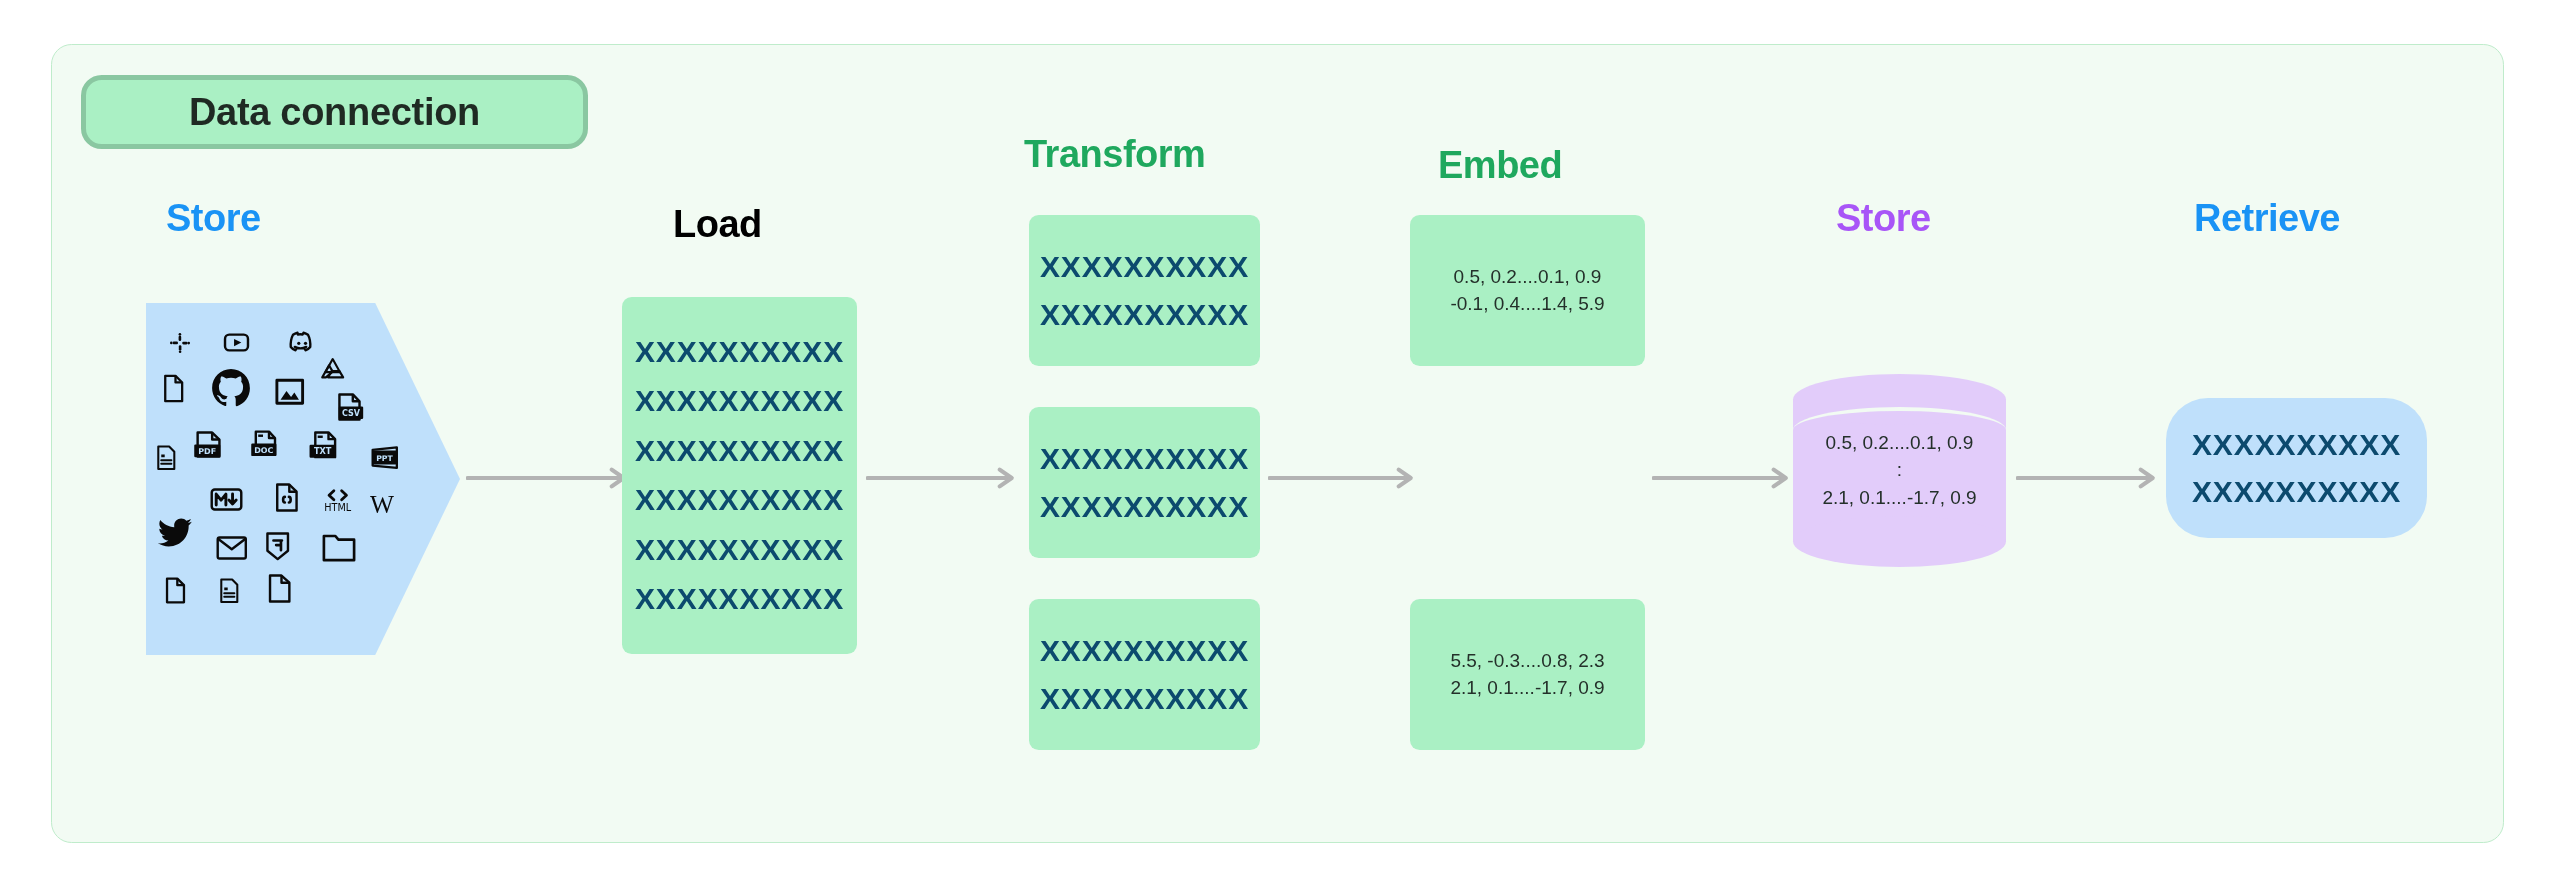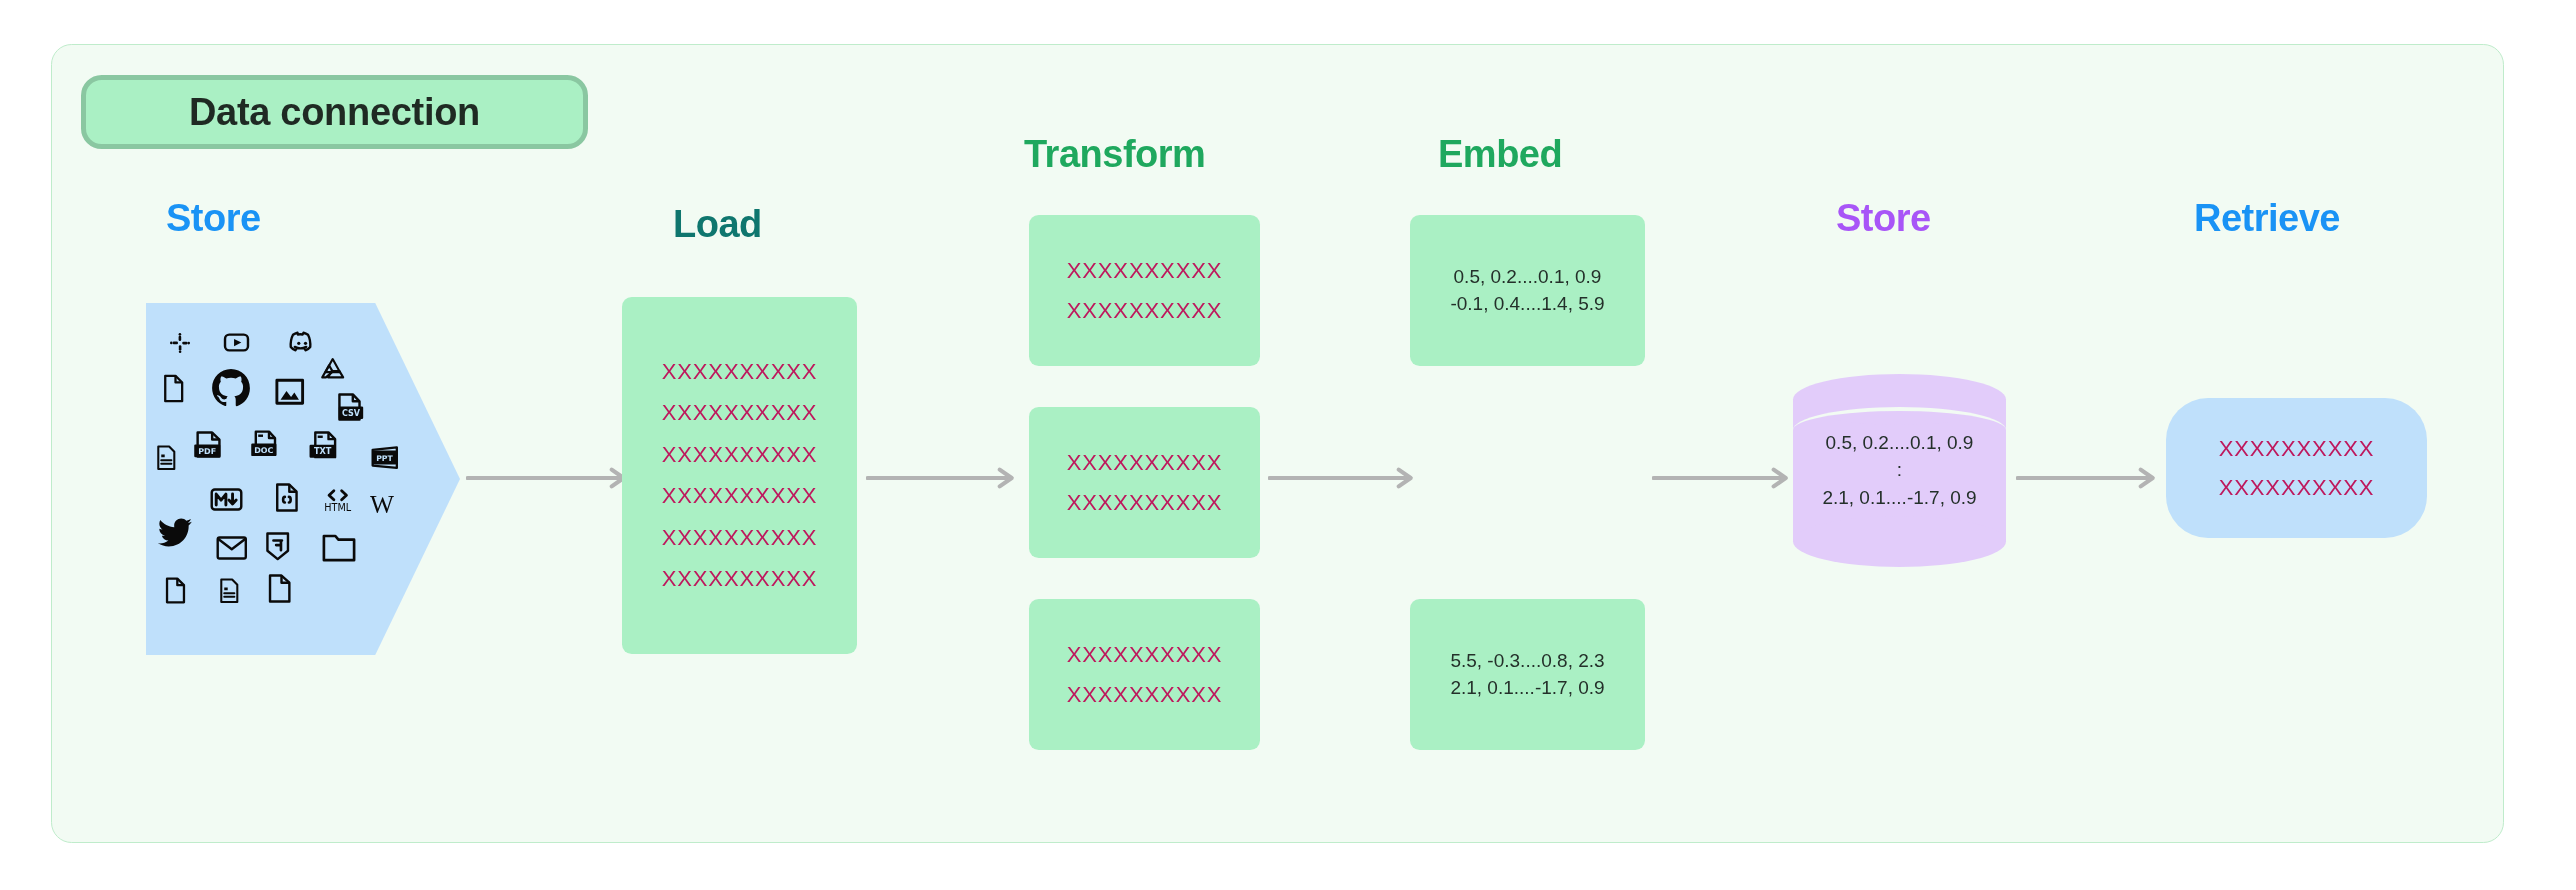--- a/index.html
+++ b/index.html
@@ -104,23 +104,23 @@
     display: flex;
     flex-direction: column;
     align-items: center;
     justify-content: center;
   }
   .box-blue {
     background: #bfe0fb;
     border-radius: 42px;
   }
   .xline {
-    font-size: 22px;
-    font-weight: normal;
-    color: #be185d;
+    font-size: 30px;
+    font-weight: bold;
+    color: #0c4a6e;
     letter-spacing: 0.9px;
     line-height: 1;
     white-space: nowrap;
   }
   .vecline {
     font-size: 19px;
     color: #24302a;
     line-height: 1.42;
     white-space: nowrap;
   }
@@ -199,23 +199,23 @@
 
 <div id="canvas">
 
   <div class="outer-panel"></div>
 
   <div class="badge">
     <span class="badge-label">Data connection</span>
   </div>
 
   <div class="heading" style="left:166px; top:197px; color:#1a93f5;">Store</div>
-  <div class="heading" style="left:673px; top:203px; color:#0f766e;">Load</div>
+  <div class="heading" style="left:673px; top:203px; color:#000000;">Load</div>
   <div class="heading" style="left:1024px; top:133px; color:#1fa85e;">Transform</div>
-  <div class="heading" style="left:1438px; top:133px; color:#1fa85e;">Embed</div>
+  <div class="heading" style="left:1438px; top:144px; color:#1fa85e;">Embed</div>
   <div class="heading" style="left:1836px; top:197px; color:#a855f7;">Store</div>
   <div class="heading" style="left:2194px; top:197px; color:#1a93f5;">Retrieve</div>
 
   <div class="source-shape"></div>
   <div class="icon-grid">
 
     <span class="ico" style="left:22px; top:28px;">
       <svg width="24" height="24" viewBox="0 0 24 24" fill="currentColor">
         <rect x="4.6" y="10.6" width="5.4" height="2.6" rx="1.3"></rect>
         <rect x="10.8" y="14.2" width="2.6" height="5.4" rx="1.3"></rect>

